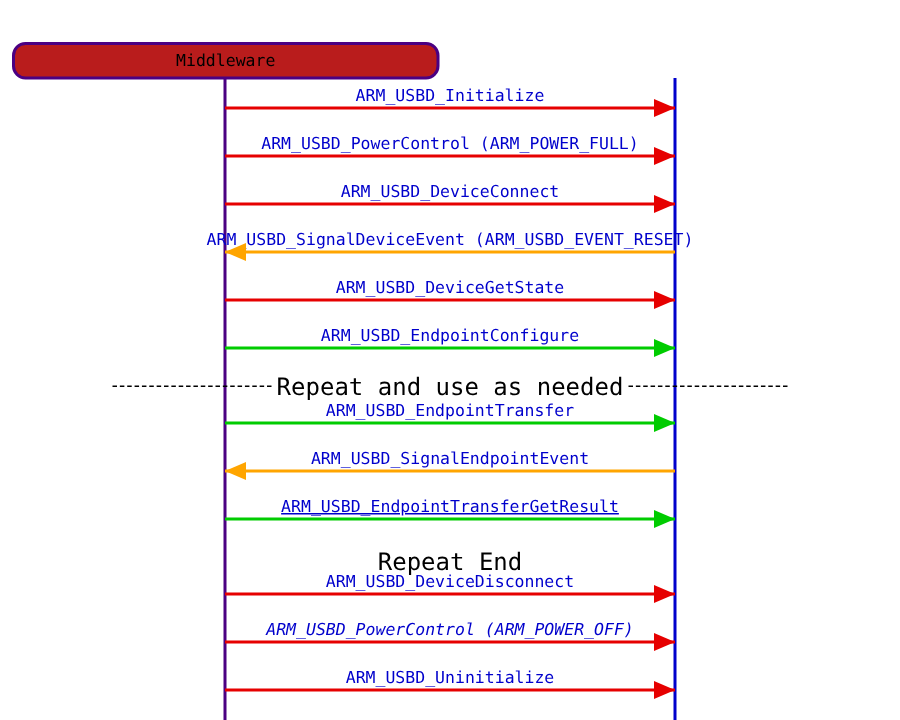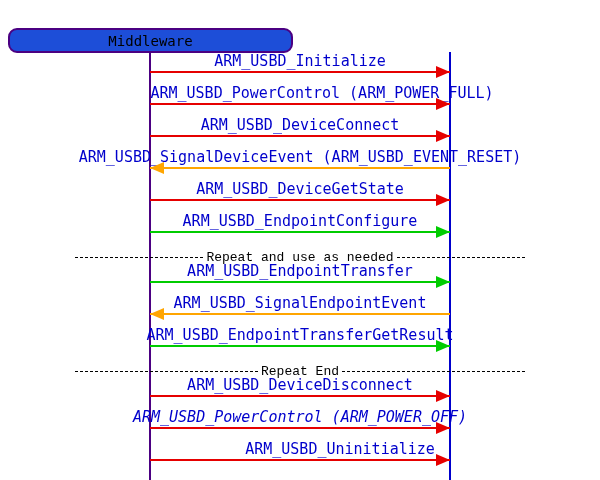--- a/index.html
+++ b/index.html
@@ -2,66 +2,66 @@
 <html><head>
 <meta charset="utf-8">
 <style>
   * { margin:0; padding:0; box-sizing:border-box; }
   html,body { background:#ffffff; }
   #stage {
     position:relative; width:600px; height:480px; background:#ffffff;
     overflow:hidden; font-family:"DejaVu Sans Mono", monospace;
   }
   .participant {
-    position:absolute; top:28px; height:25px; background:#1d4ed8;
+    position:absolute; top:28px; height:25px; background:#b91c1c;
     border:2px solid #000; border-radius:9px;
     display:flex; align-items:center; justify-content:center;
-    font-size:14px; color:#000;
+    font-size:11px; color:#000;
   }
   #p0 { left:8px;   width:285px; }
   #p1 { left:308px; width:285px; }
   .lifeline { position:absolute; top:52px; height:428px; width:2px; }
   #lifeline0 { left:149px; }
   #lifeline1 { left:449px; }
   .msg { position:absolute; left:150px; width:300px; height:0; }
   .msg-line { position:absolute; left:0; right:0; top:-1px; height:2px; }
   .msg-label {
     position:absolute; left:50%; transform:translateX(-50%); bottom:2px;
-    font-size:15px; line-height:1.2; white-space:nowrap;
+    font-size:11px; line-height:1.2; white-space:nowrap;
   }
   .arrow {
     position:absolute; top:-6px; width:0; height:0;
     border-top:6px solid transparent; border-bottom:6px solid transparent;
   }
   .arrow.right { right:0; border-left:14px solid; }
   .arrow.left  { left:0;  border-right:14px solid; }
   .divider {
     position:absolute; left:75px; width:450px; height:14px;
     display:flex; align-items:center;
   }
   .divline { flex:1; height:0; border-top:1px dashed #000; }
-  .divlabel { padding:0 3px; font-size:13px; color:#000; white-space:nowrap;font-family:Liberation Mono, monospace; }
+  .divlabel { padding:0 3px; font-size:16px; color:#000; white-space:nowrap; }
 </style>
 </head>
 <body>
 
 <div id="stage">
   <div class="participant" id="p0" style="border-color: rgb(75, 0, 130);">
     <span>Middleware</span>
   </div>
   <div class="lifeline" id="lifeline0" style="background: rgb(75, 0, 130);"></div>
   <div class="lifeline" id="lifeline1" style="background: rgb(0, 0, 204);"></div>
   <div id="events">
       <div class="msg" style="top: 72px;">
         <div class="msg-label" style="color: rgb(0, 0, 204);">ARM_USBD_Initialize</div>
         <div class="msg-line" style="background: rgb(230, 0, 0);"></div>
         <div class="arrow right" style="border-left-color: rgb(230, 0, 0);"></div>
       </div>
       <div class="msg" style="top: 104px;">
-        <div class="msg-label" style="color: rgb(0, 0, 204); margin-left: 22px;">ARM_USBD_PowerControl (ARM_POWER_FULL)</div>
+        <div class="msg-label" style="color: rgb(0, 0, 204);">ARM_USBD_PowerControl (ARM_POWER_FULL)</div>
         <div class="msg-line" style="background: rgb(230, 0, 0);"></div>
         <div class="arrow right" style="border-left-color: rgb(230, 0, 0);"></div>
       </div>
       <div class="msg" style="top: 136px;">
         <div class="msg-label" style="color: rgb(0, 0, 204);">ARM_USBD_DeviceConnect</div>
         <div class="msg-line" style="background: rgb(230, 0, 0);"></div>
         <div class="arrow right" style="border-left-color: rgb(230, 0, 0);"></div>
       </div>
       <div class="msg" style="top: 168px;">
         <div class="msg-label" style="color: rgb(0, 0, 204); text-align: center;">ARM_USBD_SignalDeviceEvent (ARM_USBD_EVENT_RESET)</div>
@@ -87,38 +87,38 @@
         <div class="msg-label" style="color: rgb(0, 0, 204);">ARM_USBD_EndpointTransfer</div>
         <div class="msg-line" style="background: rgb(0, 204, 0);"></div>
         <div class="arrow right" style="border-left-color: rgb(0, 204, 0);"></div>
       </div>
       <div class="msg" style="top: 314px;">
         <div class="msg-label" style="color: rgb(0, 0, 204);">ARM_USBD_SignalEndpointEvent</div>
         <div class="msg-line" style="background: rgb(255, 165, 0);"></div>
         <div class="arrow left" style="border-right-color: rgb(255, 165, 0);"></div>
       </div>
       <div class="msg" style="top: 346px;">
-        <div class="msg-label" style="color: rgb(0, 0, 204);">ARM_USBD_EndpointTransferGetResult</div>
+        <div class="msg-label" style="color: rgb(0, 0, 204); text-decoration: underline;">ARM_USBD_EndpointTransferGetResult</div>
         <div class="msg-line" style="background: rgb(0, 204, 0);"></div>
         <div class="arrow right" style="border-left-color: rgb(0, 204, 0);"></div>
       </div>
-      <div class="divider" style="top: 364px;">
+      <div class="divider" style="top: 364px; flex-direction: column;">
         <span class="divline"></span>
         <span class="divlabel">Repeat End</span>
         <span class="divline"></span>
       </div>
       <div class="msg" style="top: 396px;">
         <div class="msg-label" style="color: rgb(0, 0, 204);">ARM_USBD_DeviceDisconnect</div>
         <div class="msg-line" style="background: rgb(230, 0, 0);"></div>
         <div class="arrow right" style="border-left-color: rgb(230, 0, 0);"></div>
       </div>
       <div class="msg" style="top: 428px;">
         <div class="msg-label" style="color: rgb(0, 0, 204); font-style: italic;">ARM_USBD_PowerControl (ARM_POWER_OFF)</div>
         <div class="msg-line" style="background: rgb(230, 0, 0);"></div>
         <div class="arrow right" style="border-left-color: rgb(230, 0, 0);"></div>
       </div>
       <div class="msg" style="top: 460px;">
-        <div class="msg-label" style="color: rgb(0, 0, 204); margin-left: 40px;">ARM_USBD_Uninitialize</div>
+        <div class="msg-label" style="color: rgb(0, 0, 204);">ARM_USBD_Uninitialize</div>
         <div class="msg-line" style="background: rgb(230, 0, 0);"></div>
         <div class="arrow right" style="border-left-color: rgb(230, 0, 0);"></div>
       </div>
     </div>
 </div>
 
 </body></html>

